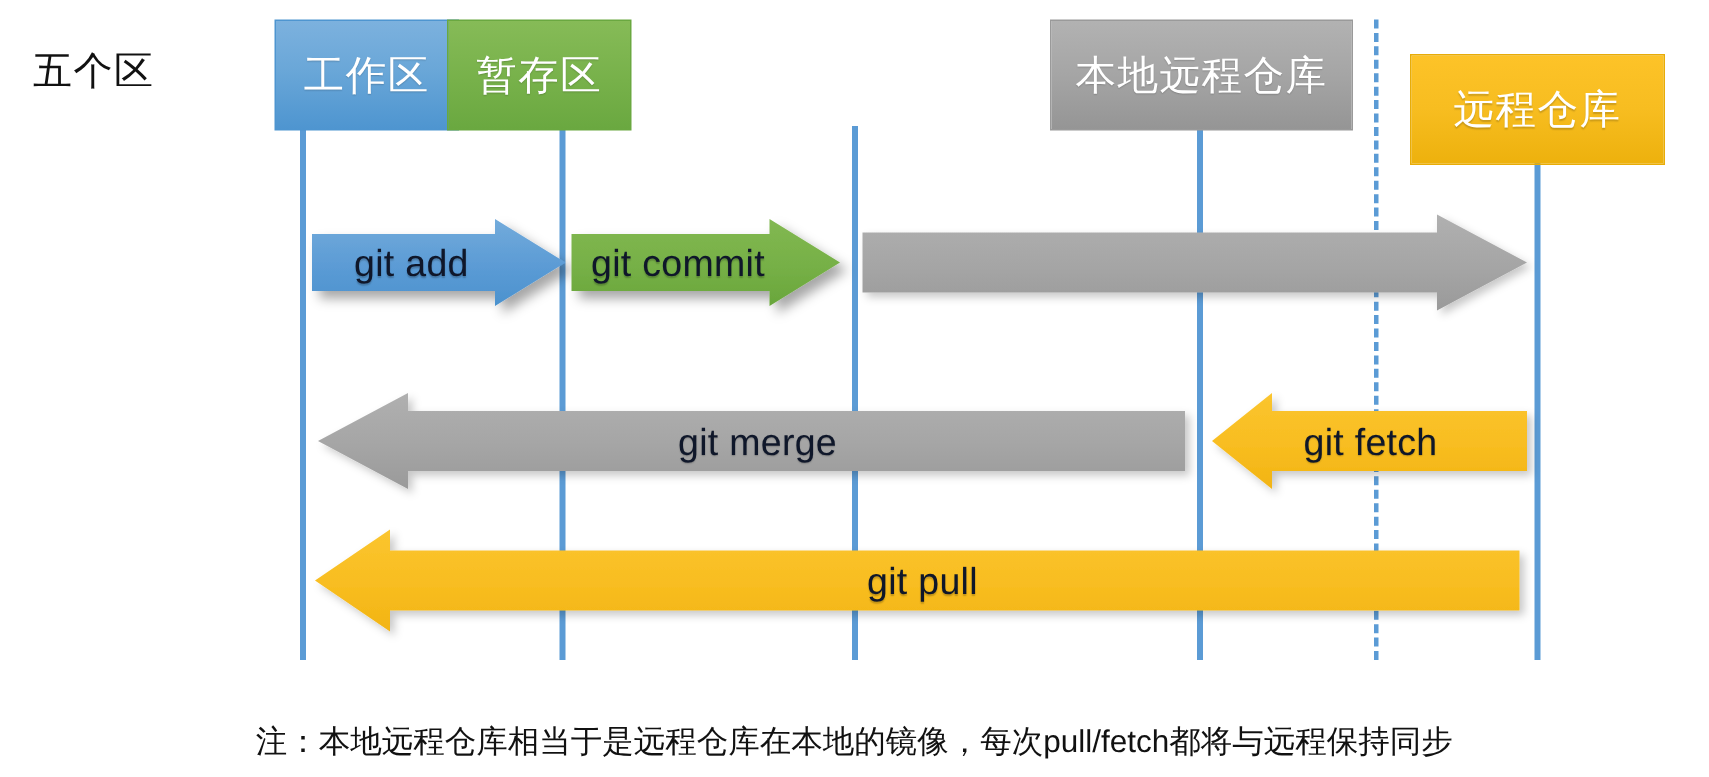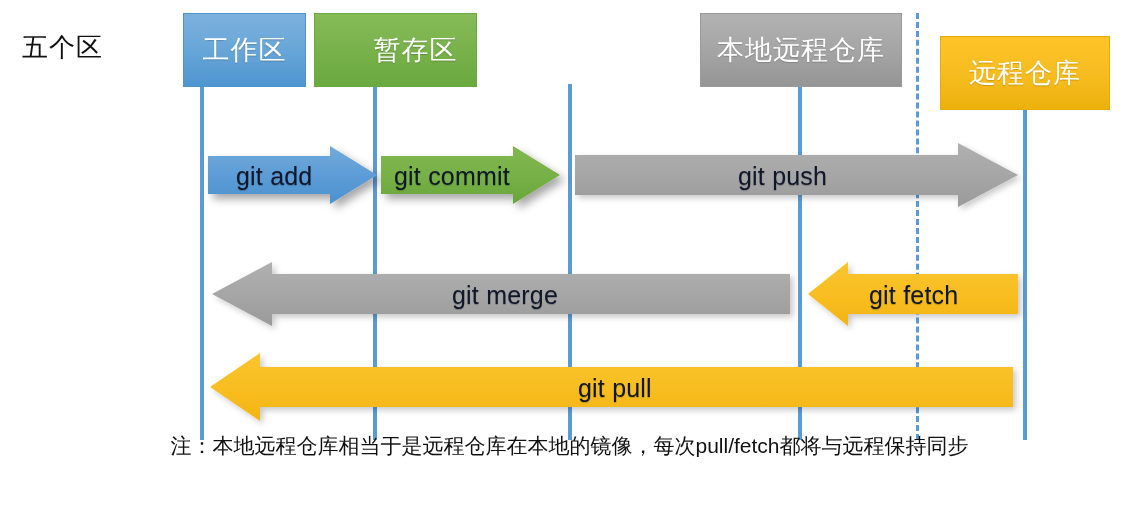--- a/index.html
+++ b/index.html
@@ -52,42 +52,42 @@
   #arrows{position:absolute;left:0;top:0;width:1139px;height:518px;}
 
   .arrow-label{
     position:absolute;color:#0f172a;font-size:25px;white-space:nowrap;
     text-shadow:0 1px 1px rgba(0,0,0,.22);
     letter-spacing:.2px;
   }
 
   
   .note{
-    position:absolute;left:0;top:432px;width:1139px;text-align:center;
+    position:absolute;left:0;top:480px;width:1139px;text-align:center;
     font-size:21px;color:#111;white-space:nowrap;
   }
 </style>
 </head>
 <body>
 
 <div id="stage">
 
   <div class="caption">五个区</div>
 
   <div class="lifeline" style="left:200px;top:84px;height:356px;"></div>
   <div class="lifeline" style="left:373px;top:84px;height:356px;"></div>
   <div class="lifeline" style="left:568px;top:84px;height:356px;"></div>
   <div class="lifeline" style="left:798px;top:84px;height:356px;"></div>
   <div class="lifeline dashed" style="left:916px;top:13px;height:427px;"></div>
   <div class="lifeline" style="left:1023px;top:84px;height:356px;"></div>
 
   <div class="colbox blue" style="left:142px;top:13px;width:121px;margin-left:41px;">
     <span>工作区</span>
   </div>
-  <div class="colbox green" style="left:314px;top:13px;width:121px;padding-left:40px;">
+  <div class="colbox green" style="left:298px;top:13px;width:121px;">
     <span>暂存区</span>
   </div>
   <div class="colbox gray" style="left:700px;top:13px;width:200px;">
     <span>本地远程仓库</span>
   </div>
   <div class="colbox amber" style="left:940px;top:26px;width:168px;margin-top:10px;">
     <span>远程仓库</span>
   </div>
 
   <svg id="arrows" viewBox="0 0 1139 518" xmlns="http://www.w3.org/2000/svg">
@@ -128,20 +128,19 @@
 
     <polygon filter="url(#softshadow)" points="790,274 272,274 272,262 212,294 272,326 272,314 790,314" fill="url(#gGray)"></polygon>
 
     <polygon filter="url(#softshadow)" points="1018,274 848,274 848,262 808,294 848,326 848,314 1018,314" fill="url(#gAmber)"></polygon>
 
     <polygon filter="url(#softshadow)" points="1013,367 260,367 260,353 210,387 260,421 260,407 1013,407" fill="url(#gAmber)"></polygon>
   </svg>
 
   <div class="arrow-label" style="left:236px;top:162px;">git add</div>
   <div class="arrow-label" style="left:394px;top:162px;">git commit</div>
-  <div class="arrow-label" style="left:738px;top:162px;">git push</div>
   <div class="arrow-label" style="left:452px;top:281px;">git merge</div>
   <div class="arrow-label" style="left:869px;top:281px;">git fetch</div>
   <div class="arrow-label" style="left:578px;top:374px;">git pull</div>
 
   <div class="note">注：本地远程仓库相当于是远程仓库在本地的镜像，每次pull/fetch都将与远程保持同步</div>
 
 </div>
 
 </body></html>

